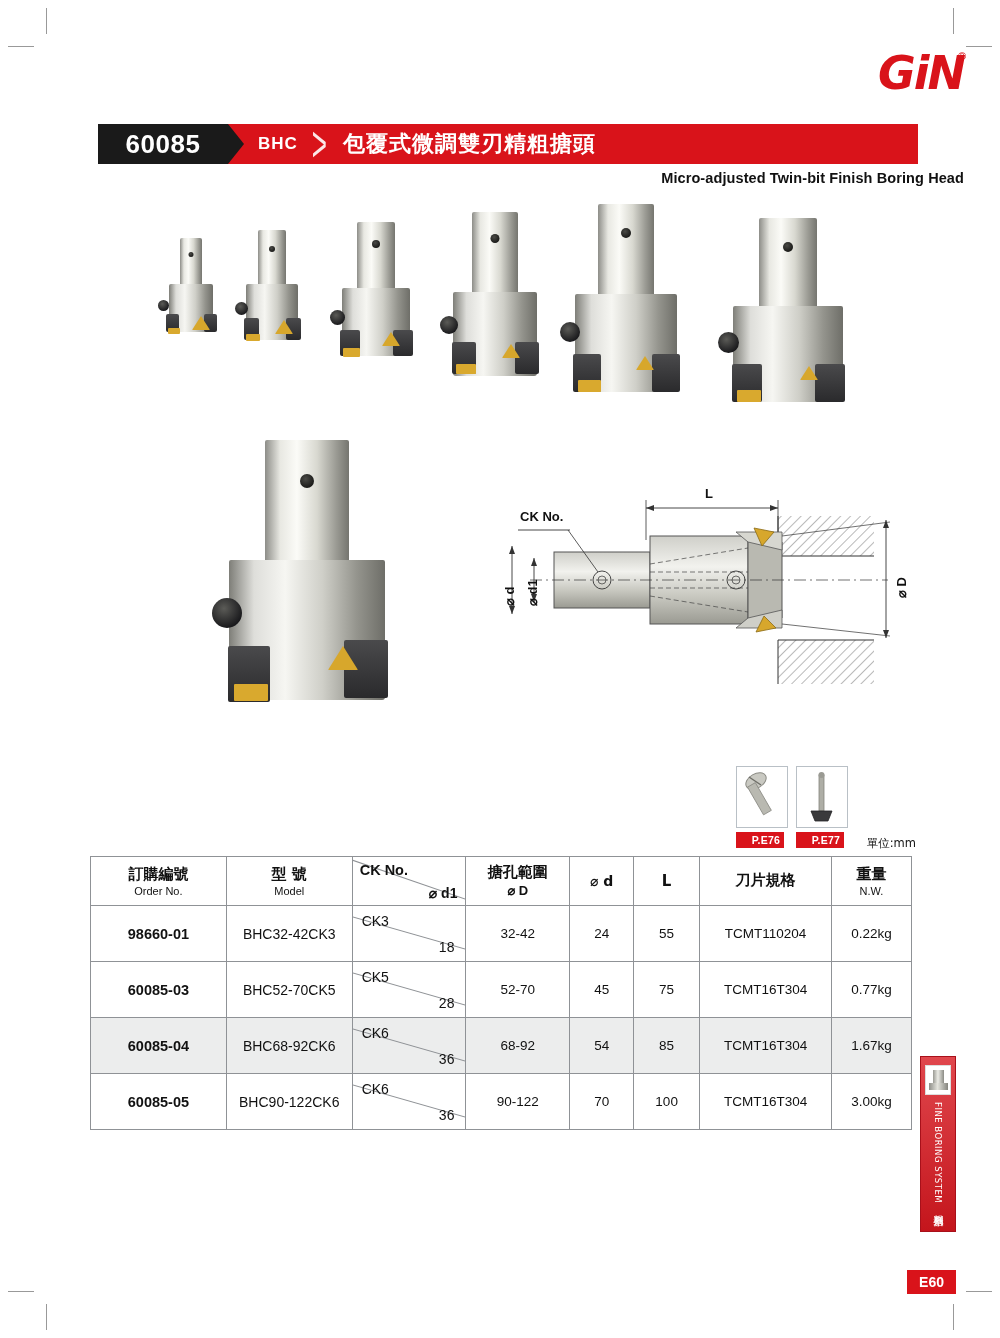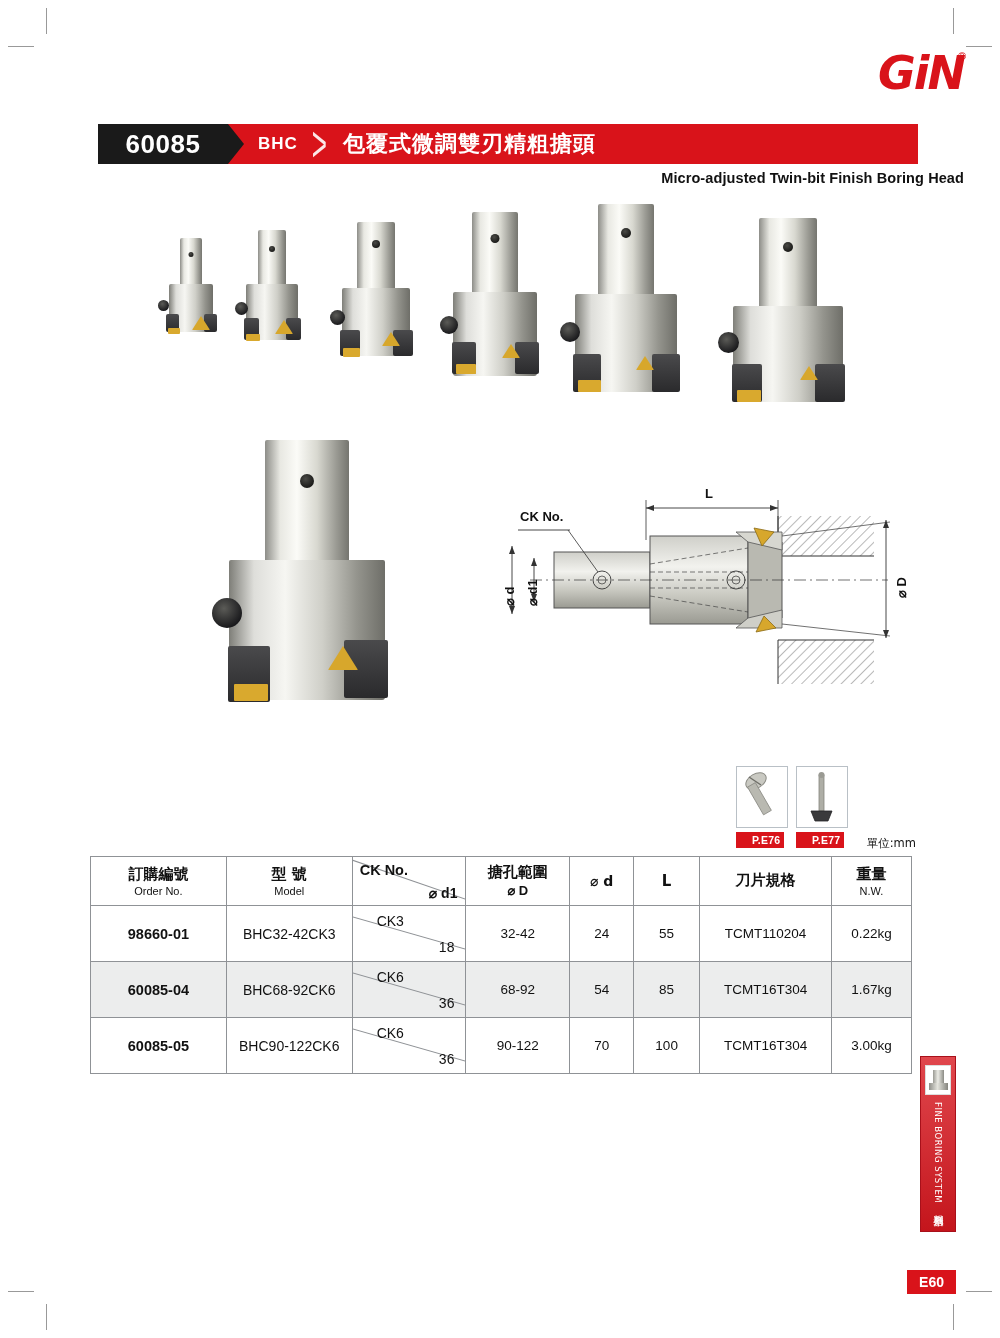--- a/index.html
+++ b/index.html
@@ -121,22 +121,22 @@
   .draw-label {
     position: absolute; font-size: 13px; font-weight: bold; color: #111;
     font-family: "Liberation Sans", sans-serif;
   }
   .rot { transform: rotate(-90deg); transform-origin: left top; white-space: nowrap; }
 
   
   .acc { position: absolute; border: 1px solid #b9c0c6; background: #fff; }
   .acc-tag {
     position: absolute; background: #d9131a; color: #fff;
-    font-size: 10.5px; font-weight: bold; text-align: left;
-    padding: 2px 16px; width: 48px; letter-spacing: .2px;
+    font-size: 10.5px; font-weight: bold; text-align: right;
+    padding: 2px 4px; width: 48px; letter-spacing: .2px;
   }
   .unit-note {
     position: absolute; right: 84px; top: 836px;
     font-size: 11.5px; color: #111;
     font-family: "DejaVu Sans", sans-serif;
   }
 
   
   table.spec {
     position: absolute; left: 90px; top: 856px;
@@ -168,21 +168,21 @@
     content: ""; position: absolute; left: -10%; top: 50%;
     width: 130%; height: 1px; background: #8f9296;
     transform: rotate(19deg);
   }
 
   table.spec tbody td { height: 56px; padding: 0 4px; }
   table.spec tbody tr.alt td { background: #eceded; }
   td.order { font-weight: bold; font-size: 14.5px; }
   td.model { font-size: 14px; }
   td.cell-ck { position: relative; }
-  td.cell-ck .ck-top { position: absolute; left: 24px; top: 7px; font-size: 14px; }
+  td.cell-ck .ck-top { position: absolute; left: 9px; top: 7px; font-size: 14px; }
   td.cell-ck .ck-bot { position: absolute; right: 11px; bottom: 6px; font-size: 14px; }
   td.cell-ck .ck-line { position: absolute; left: 0; top: 0; width: 100%; height: 100%; overflow: hidden; }
   td.cell-ck .ck-line:after {
     content: ""; position: absolute; left: -10%; top: 50%;
     width: 130%; height: 1px; background: #8f9296;
     transform: rotate(16deg);
   }
 
   
   .sidetab {
@@ -474,20 +474,34 @@
       <td class="cell-ck">
         <span class="ck-line"></span>
         <span class="ck-top">CK3</span>
         <span class="ck-bot">18</span>
       </td>
       <td>32-42</td>
       <td>24</td>
       <td>55</td>
       <td>TCMT110204</td>
       <td>0.22kg</td>
+    </tr>
+    <tr>
+      <td class="order">60085-03</td>
+      <td class="model">BHC52-70CK5</td>
+      <td class="cell-ck">
+        <span class="ck-line"></span>
+        <span class="ck-top">CK5</span>
+        <span class="ck-bot">28</span>
+      </td>
+      <td>52-70</td>
+      <td>45</td>
+      <td>75</td>
+      <td>TCMT16T304</td>
+      <td>0.77kg</td>
     </tr>
     <tr class="alt">
       <td class="order">60085-04</td>
       <td class="model">BHC68-92CK6</td>
       <td class="cell-ck">
         <span class="ck-line"></span>
         <span class="ck-top">CK6</span>
         <span class="ck-bot">36</span>
       </td>
       <td>68-92</td>

